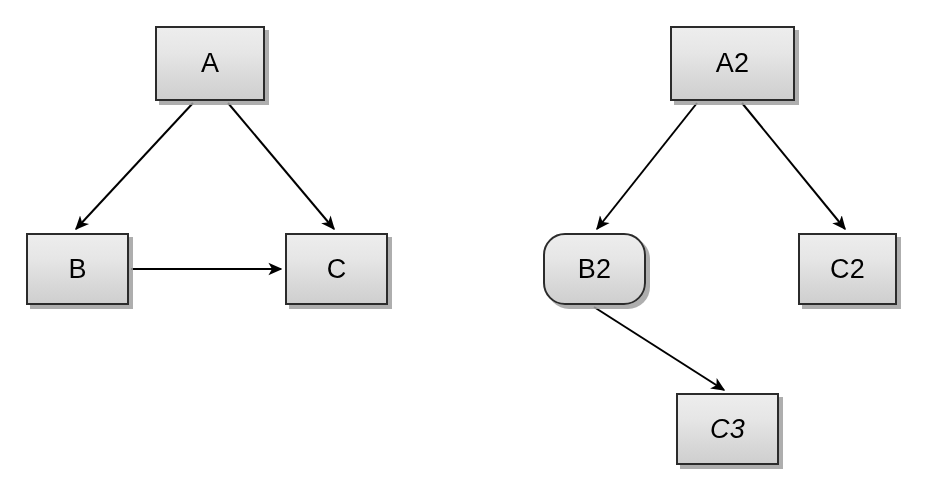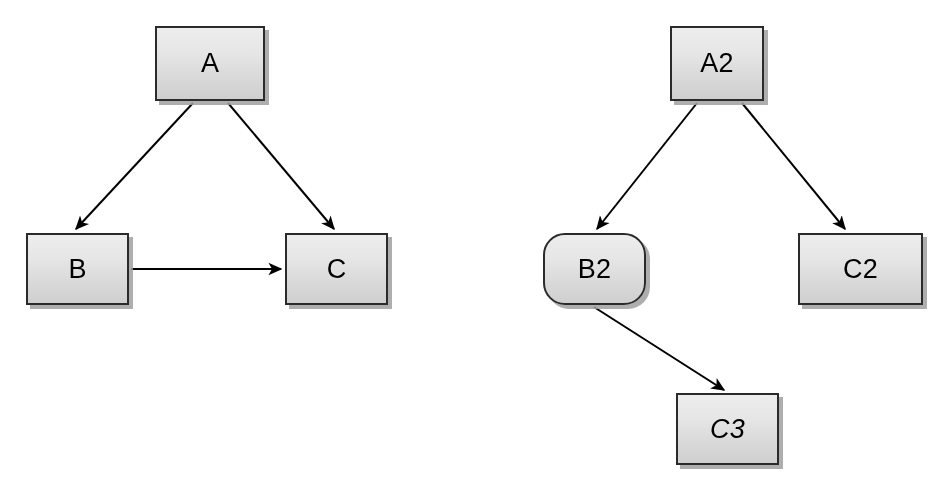--- a/index.html
+++ b/index.html
@@ -72,27 +72,27 @@
   <div id="nodes-group">
       <div class="node" style="left: 155px; top: 26px; width: 110px; height: 75px;">
         <span class="node-label">A</span>
       </div>
       <div class="node" style="left: 26px; top: 233px; width: 103px; height: 72px;">
         <span class="node-label">B</span>
       </div>
       <div class="node" style="left: 285px; top: 233px; width: 103px; height: 72px;">
         <span class="node-label">C</span>
       </div>
-      <div class="node" style="left: 670px; top: 26px; width: 94px; height: 75px;">
+      <div class="node" style="left: 670px; top: 26px; width: 125px; height: 75px;">
         <span class="node-label">A2</span>
       </div>
       <div class="node" style="left: 543px; top: 233px; width: 103px; height: 72px; border-radius: 22px;">
         <span class="node-label">B2</span>
       </div>
-      <div class="node" style="left: 798px; top: 233px; width: 125px; height: 72px;">
+      <div class="node" style="left: 798px; top: 233px; width: 99px; height: 72px;">
         <span class="node-label">C2</span>
       </div>
       <div class="node" style="left: 676px; top: 393px; width: 103px; height: 72px; font-style: italic;">
         <span class="node-label">C3</span>
       </div>
     </div>
 
 </div>
 
 </body></html>

